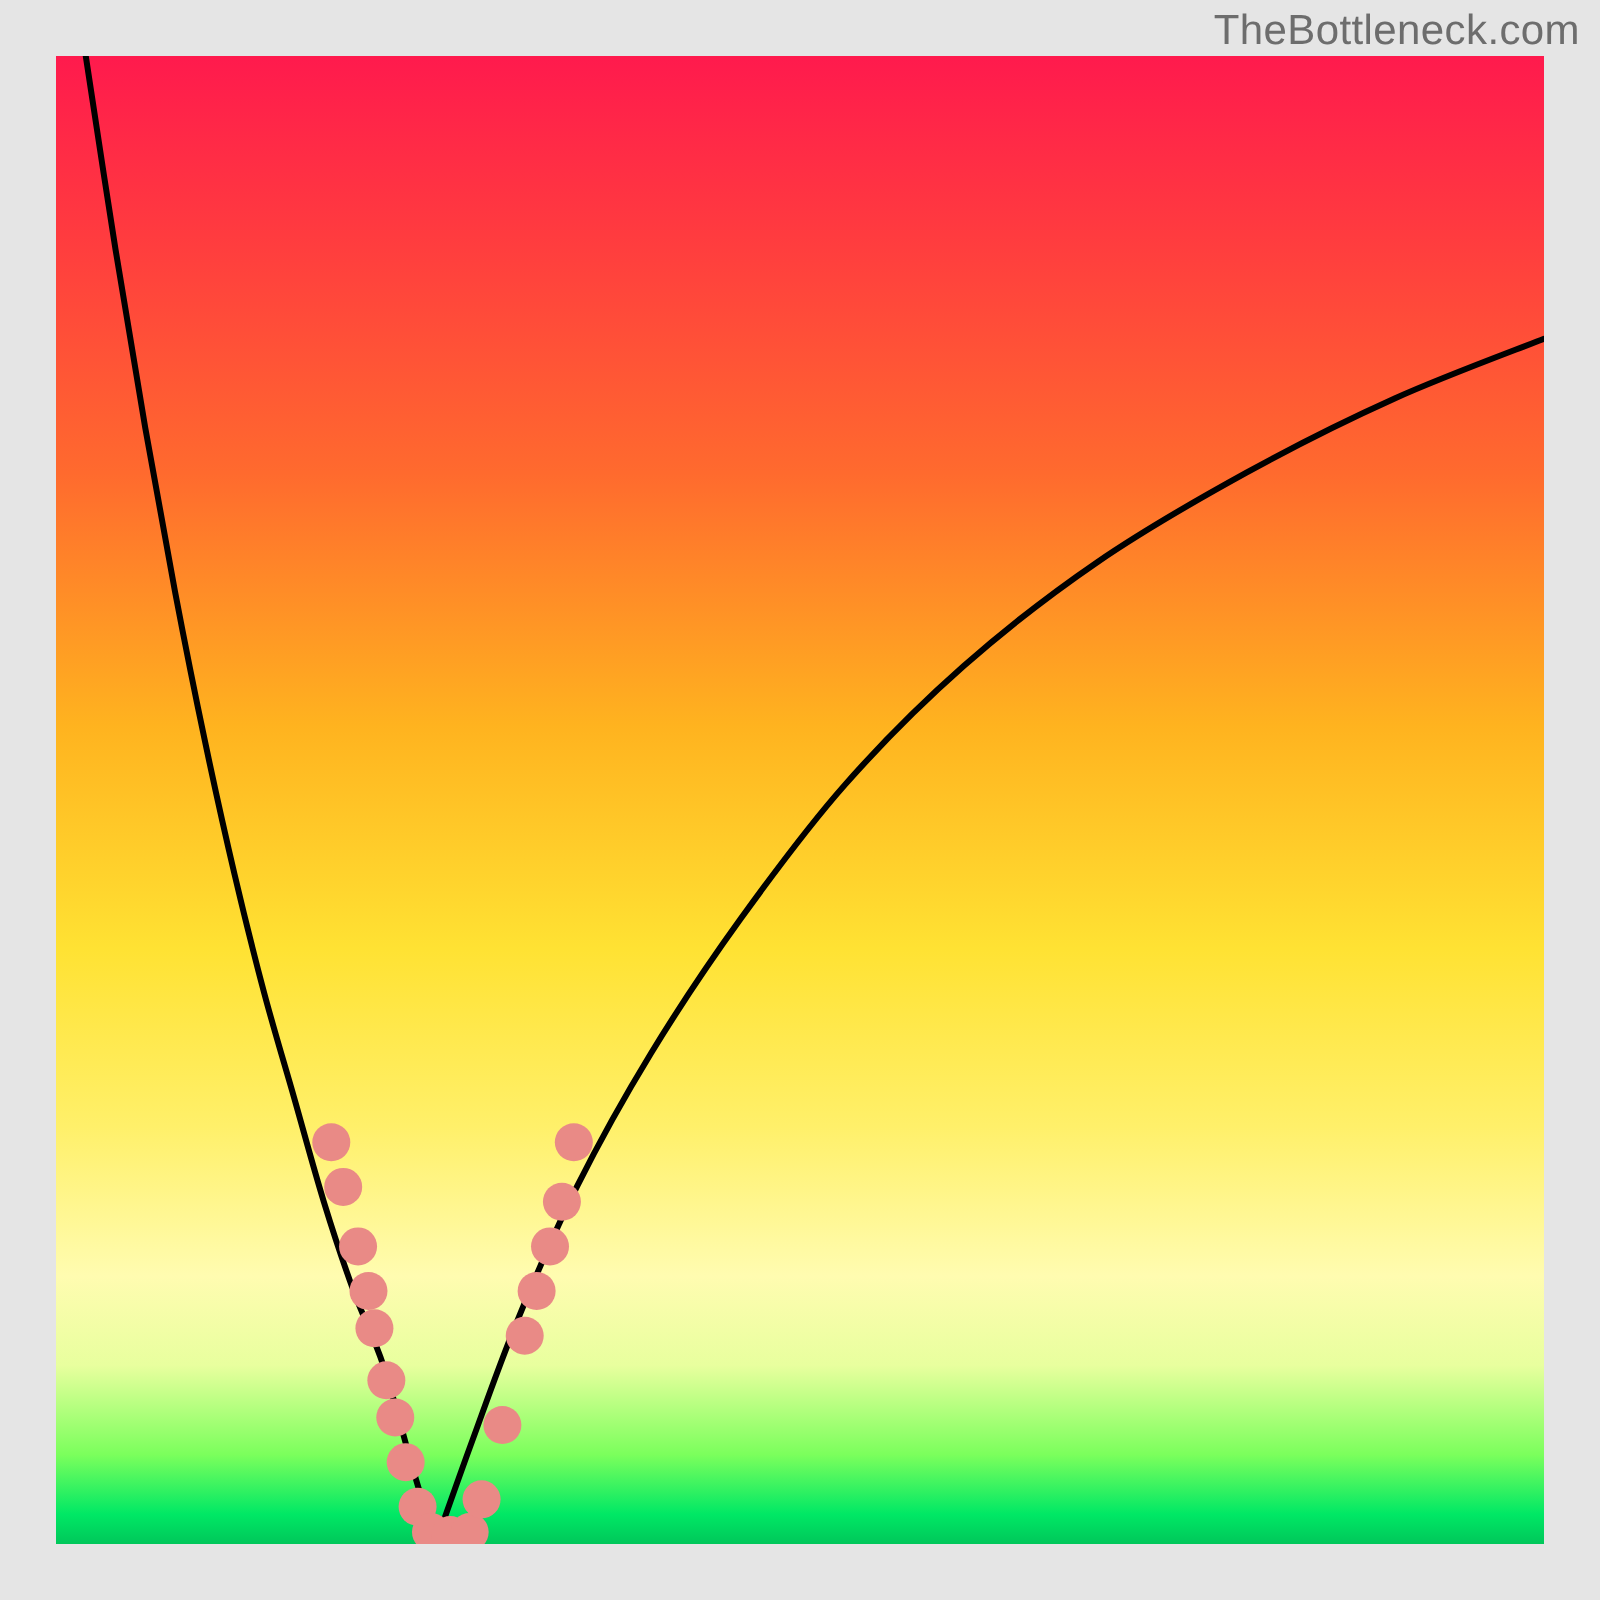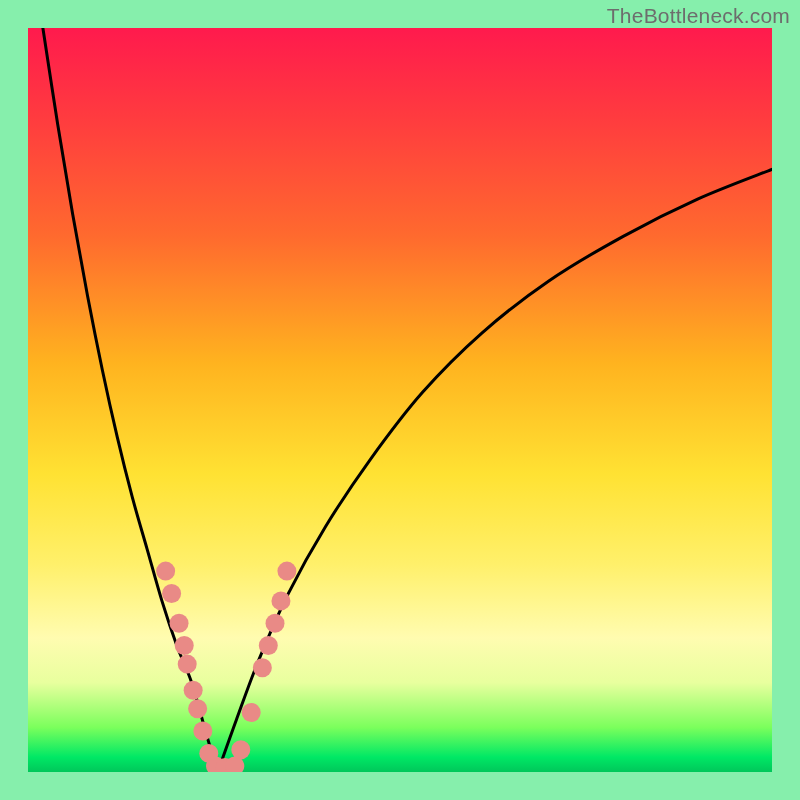--- a/index.html
+++ b/index.html
@@ -8,21 +8,21 @@
     width: 800px;
     height: 800px;
     overflow: hidden;
     background: #000;
     font-family: Arial, Helvetica, sans-serif;
   }
   .frame {
     position: relative;
     width: 800px;
     height: 800px;
-    background: #86efac;
+    background: #e5e5e5;
     text-align: right;
   }
   .plot-area {
     position: absolute;
     left: 28px;
     top: 28px;
     width: 744px;
     height: 744px;
     overflow: hidden;
   }

